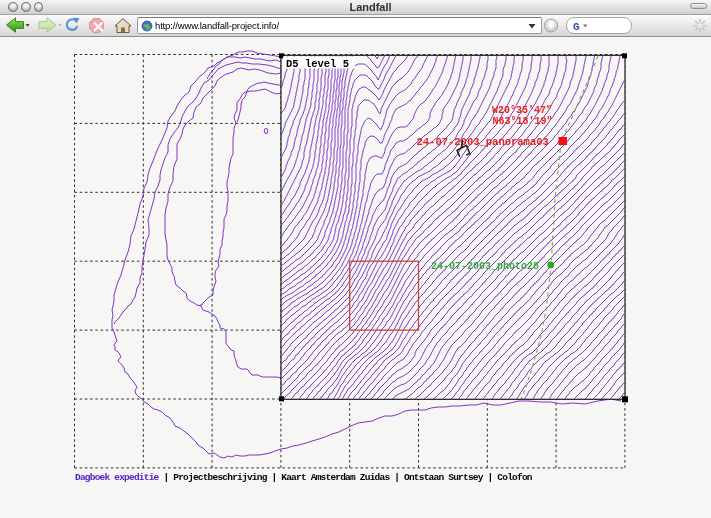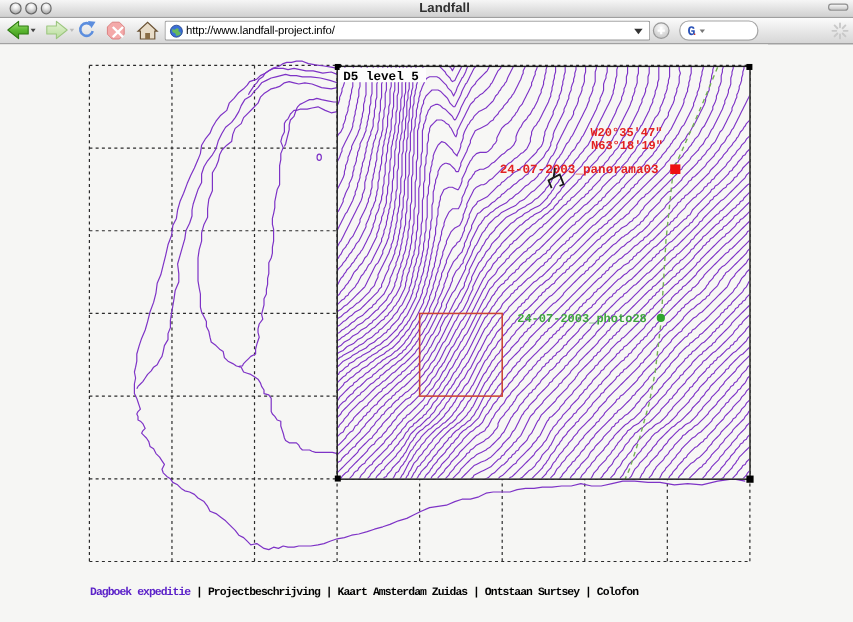--- a/index.html
+++ b/index.html
@@ -5,21 +5,21 @@
 #titlebar{position:absolute;top:0;left:0;width:711px;height:14px;background:linear-gradient(#f6f6f6,#d0d0d0);border-bottom:1px solid #9f9f9f;}
 .tb{position:absolute;top:2.4px;width:9.6px;height:9.6px;border-radius:50%;border:1px solid #686868;box-sizing:border-box;background:radial-gradient(circle at 50% 28%,#ffffff 0%,#ececec 30%,#b5b5b5 75%,#989898);}
 #title{position:absolute;top:1px;left:15px;width:711px;text-align:center;font-size:11px;font-weight:bold;color:#303030;}
 #pill{position:absolute;top:3.2px;left:689.5px;width:15.5px;height:3.6px;border-radius:2.8px;border:1px solid #909090;background:linear-gradient(#f5f5f5,#c8c8c8);}
 #toolbar{position:absolute;top:15px;left:0;width:711px;height:21px;background:linear-gradient(#fbfbfb,#d6d6d6);border-bottom:1px solid #8e8e8e;}
 #urlbar{position:absolute;top:2px;left:137px;width:403px;height:15px;background:#fff;border:1px solid #9a9a9a;border-top-color:#787878;border-radius:2px;}
 #urltext{position:absolute;top:2px;left:17px;font-size:9.5px;letter-spacing:-0.15px;color:#000;font-family:"Liberation Sans",sans-serif;white-space:pre;}
 #gbox{position:absolute;top:2px;left:566px;width:64px;height:15px;background:#fff;border:1px solid #a5a5a5;border-radius:8px;}
 #content{position:absolute;top:37px;left:0;width:640px;height:481px;background:#f6f6f4;}
 svg text{font-family:"Liberation Mono",monospace;font-weight:bold;}
-#nav{position:absolute;top:435px;left:75px;font-family:"Liberation Mono",monospace;font-weight:bold;font-size:9.5px;letter-spacing:-0.79px;color:#000;white-space:pre;margin-top:16px;}
+#nav{position:absolute;top:435px;left:75px;font-family:"Liberation Mono",monospace;font-weight:bold;font-size:9.5px;letter-spacing:-0.79px;color:#000;white-space:pre;}
 #nav a{color:#5b21c8;text-decoration:none;}
 </style></head><body>
 <div id="win">
 <div id="titlebar">
 <div class="tb" style="left:8.2px"></div>
 <div class="tb" style="left:21px"></div>
 <div class="tb" style="left:33.7px"></div>
 <div id="title">Landfall</div>
 <div id="pill"></div>
 </div>

